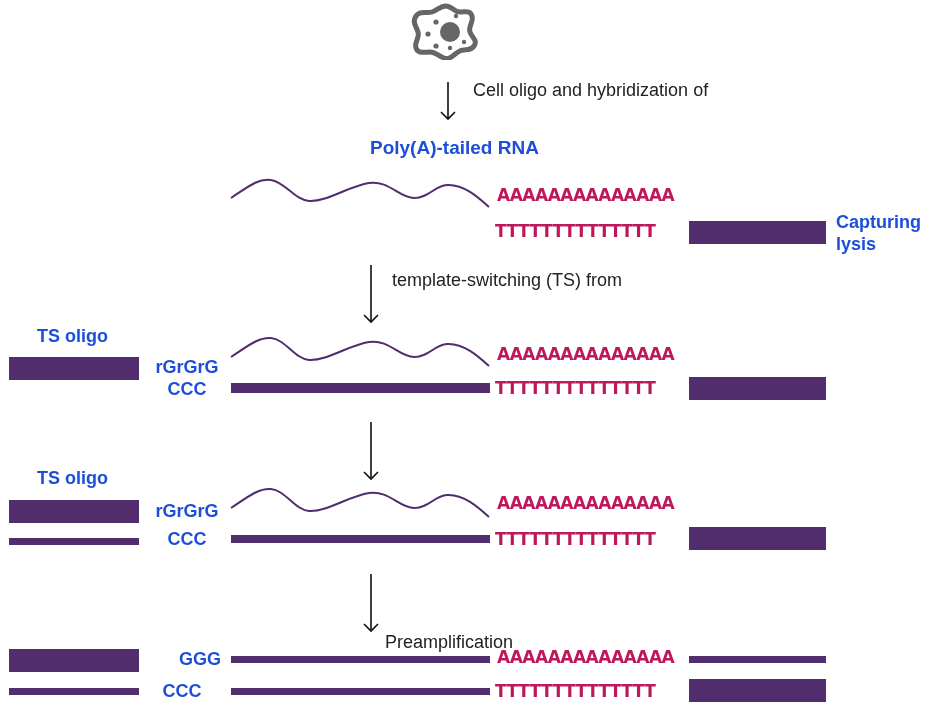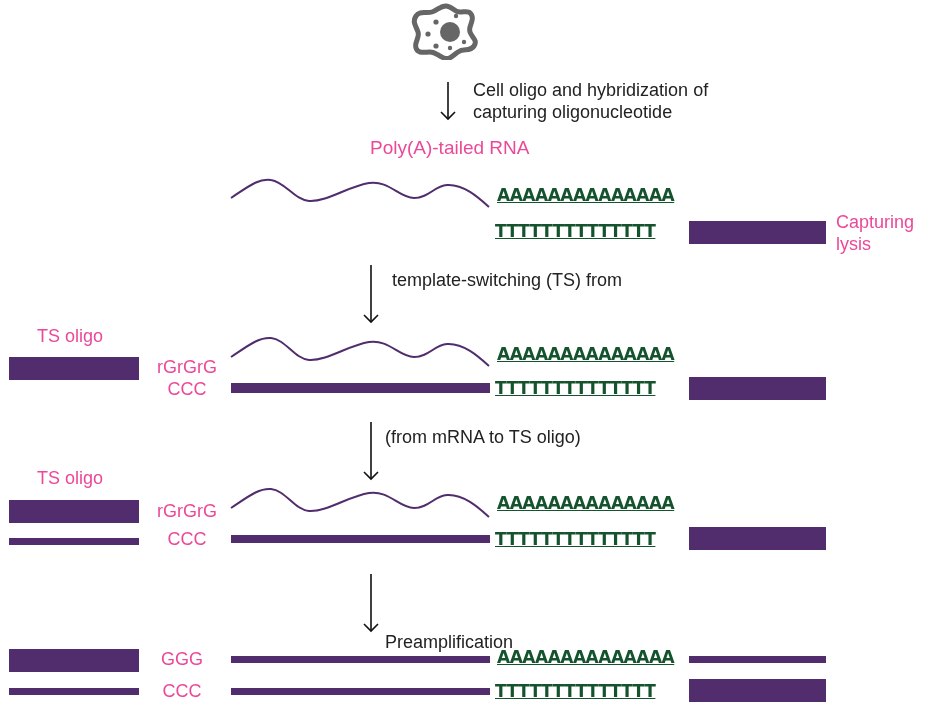--- a/index.html
+++ b/index.html
@@ -1,22 +1,22 @@
 <!DOCTYPE html>
 <html><head>
 <meta charset="utf-8">
 <style>
   html, body { margin: 0; padding: 0; background: #ffffff; }
   body { width: 948px; height: 708px; position: relative; overflow: hidden;
          font-family: "Liberation Sans", sans-serif; color: #111; }
   .abs { position: absolute; }
   .bar { position: absolute; background: #512d6d; }
   .step-text { position: absolute; font-size: 18px; line-height: 22px; color: #222; white-space: nowrap; }
-  .seq { position: absolute; font-family: "DejaVu Sans", sans-serif; font-weight: bold; font-size: 17px; letter-spacing: -0.5px; color: #14532d; white-space: nowrap; text-decoration: underline; }
-  .lbl { position: absolute; font-weight: normal; font-size: 18px; line-height: 22px; color: #ec4899; white-space: nowrap; }
+  .seq { position: absolute; font-family: "DejaVu Sans", sans-serif; font-weight: bold; font-size: 17px; letter-spacing: -0.5px; color: #be185d; white-space: nowrap; }
+  .lbl { position: absolute; font-weight: bold; font-size: 18px; line-height: 22px; color: #1d4ed8; white-space: nowrap; }
   .center { text-align: center; }
   svg.wave { position: absolute; overflow: visible; }
   svg.arrow { position: absolute; overflow: visible; }
 </style>
 </head>
 <body>
 
 <svg class="abs" style="left:408px;top:2px;" width="76" height="58" viewBox="0 0 76 58">
   <path d="M38 4 C44 4 46 10 52 10 C58 10 62 8 64 14 C66 20 60 24 62 30 C64 36 70 38 66 44 C62 50 56 46 50 50 C44 54 42 58 36 56 C30 54 28 50 22 50 C16 50 10 52 8 46 C6 40 12 36 10 30 C8 24 4 20 8 14 C12 8 18 12 24 10 C30 8 32 4 38 4 Z" fill="none" stroke="#666" stroke-width="5"></path>
   <circle cx="42" cy="30" r="10" fill="#666"></circle>
@@ -27,21 +27,20 @@
   <circle cx="42" cy="46" r="2.2" fill="#666"></circle>
   <circle cx="56" cy="40" r="2.2" fill="#666"></circle>
 </svg>
 
 <svg class="arrow" style="left:440px;top:82px;" width="16" height="40" viewBox="0 0 16 40">
   <line x1="8" y1="0" x2="8" y2="37" stroke="#111" stroke-width="1.6"></line>
   <polyline points="1,30 8,37 15,30" fill="none" stroke="#111" stroke-width="1.6"></polyline>
 </svg>
 <div class="step-text" style="left:473px;top:79px;">
   <div>Cell oligo and hybridization of</div>
-  <div>capturing oligonucleotide</div>
 </div>
 
 <div class="lbl" style="left:370px;top:137px;font-size:19px;">Poly(A)-tailed RNA</div>
 
 <svg class="wave" style="left:229px;top:176px;" width="262" height="36" viewBox="0 0 262 36">
   <path d="M2 22 C20 10 30 2 42 4 C56 6 66 24 80 25 C98 26 120 10 140 7 C160 4 170 22 185 22 C200 22 205 10 218 9 C235 8 250 22 260 31" fill="none" stroke="#512d6d" stroke-width="2"></path>
 </svg>
 <div class="seq" style="left:497px;top:185px;">AAAAAAAAAAAAAA</div>
 <div class="seq" style="left:495px;top:221px;">TTTTTTTTTTTTTT</div>
 <div class="bar" style="left:689px;top:221px;width:137px;height:23px;"></div>
@@ -68,21 +67,20 @@
 <div class="seq" style="left:497px;top:344px;">AAAAAAAAAAAAAA</div>
 <div class="bar" style="left:231px;top:383px;width:259px;height:10px;"></div>
 <div class="seq" style="left:495px;top:378px;">TTTTTTTTTTTTTT</div>
 <div class="bar" style="left:689px;top:377px;width:137px;height:23px;"></div>
 
 <svg class="arrow" style="left:363px;top:422px;" width="16" height="60" viewBox="0 0 16 60">
   <line x1="8" y1="0" x2="8" y2="57" stroke="#111" stroke-width="1.6"></line>
   <polyline points="1,50 8,57 15,50" fill="none" stroke="#111" stroke-width="1.6"></polyline>
 </svg>
 <div class="step-text" style="left:385px;top:426px;">
-  <div>(from mRNA to TS oligo)</div>
 </div>
 
 <div class="lbl" style="left:37px;top:467px;">TS oligo</div>
 <div class="bar" style="left:9px;top:500px;width:130px;height:23px;"></div>
 <div class="lbl center" style="left:143px;top:500px;width:88px;">rGrGrG</div>
 <div class="bar" style="left:9px;top:538px;width:130px;height:7px;"></div>
 <div class="lbl center" style="left:143px;top:528px;width:88px;">CCC</div>
 <svg class="wave" style="left:229px;top:488px;" width="262" height="36" viewBox="0 0 262 36">
   <path d="M2 20 C20 8 30 0 42 1 C56 2 66 22 80 23 C98 24 120 8 140 5 C160 2 170 20 185 20 C200 20 205 8 218 7 C235 6 250 20 260 29" fill="none" stroke="#512d6d" stroke-width="2"></path>
 </svg>
@@ -93,21 +91,21 @@
 
 <svg class="arrow" style="left:363px;top:574px;" width="16" height="60" viewBox="0 0 16 60">
   <line x1="8" y1="0" x2="8" y2="57" stroke="#111" stroke-width="1.6"></line>
   <polyline points="1,50 8,57 15,50" fill="none" stroke="#111" stroke-width="1.6"></polyline>
 </svg>
 <div class="step-text" style="left:385px;top:591px;margin-top:40px;">
   <div>Preamplification</div>
 </div>
 
 <div class="bar" style="left:9px;top:649px;width:130px;height:23px;"></div>
-<div class="lbl center" style="left:143px;top:648px;width:78px;">GGG</div>
+<div class="lbl center" style="left:143px;top:648px;width:78px;text-align:right;">GGG</div>
 <div class="bar" style="left:231px;top:656px;width:259px;height:7px;"></div>
 <div class="seq" style="left:497px;top:647px;">AAAAAAAAAAAAAA</div>
 <div class="bar" style="left:689px;top:656px;width:137px;height:7px;"></div>
 
 <div class="bar" style="left:9px;top:688px;width:130px;height:7px;"></div>
 <div class="lbl center" style="left:143px;top:680px;width:78px;">CCC</div>
 <div class="bar" style="left:231px;top:688px;width:259px;height:7px;"></div>
 <div class="seq" style="left:495px;top:681px;">TTTTTTTTTTTTTT</div>
 <div class="bar" style="left:689px;top:679px;width:137px;height:23px;"></div>
 

